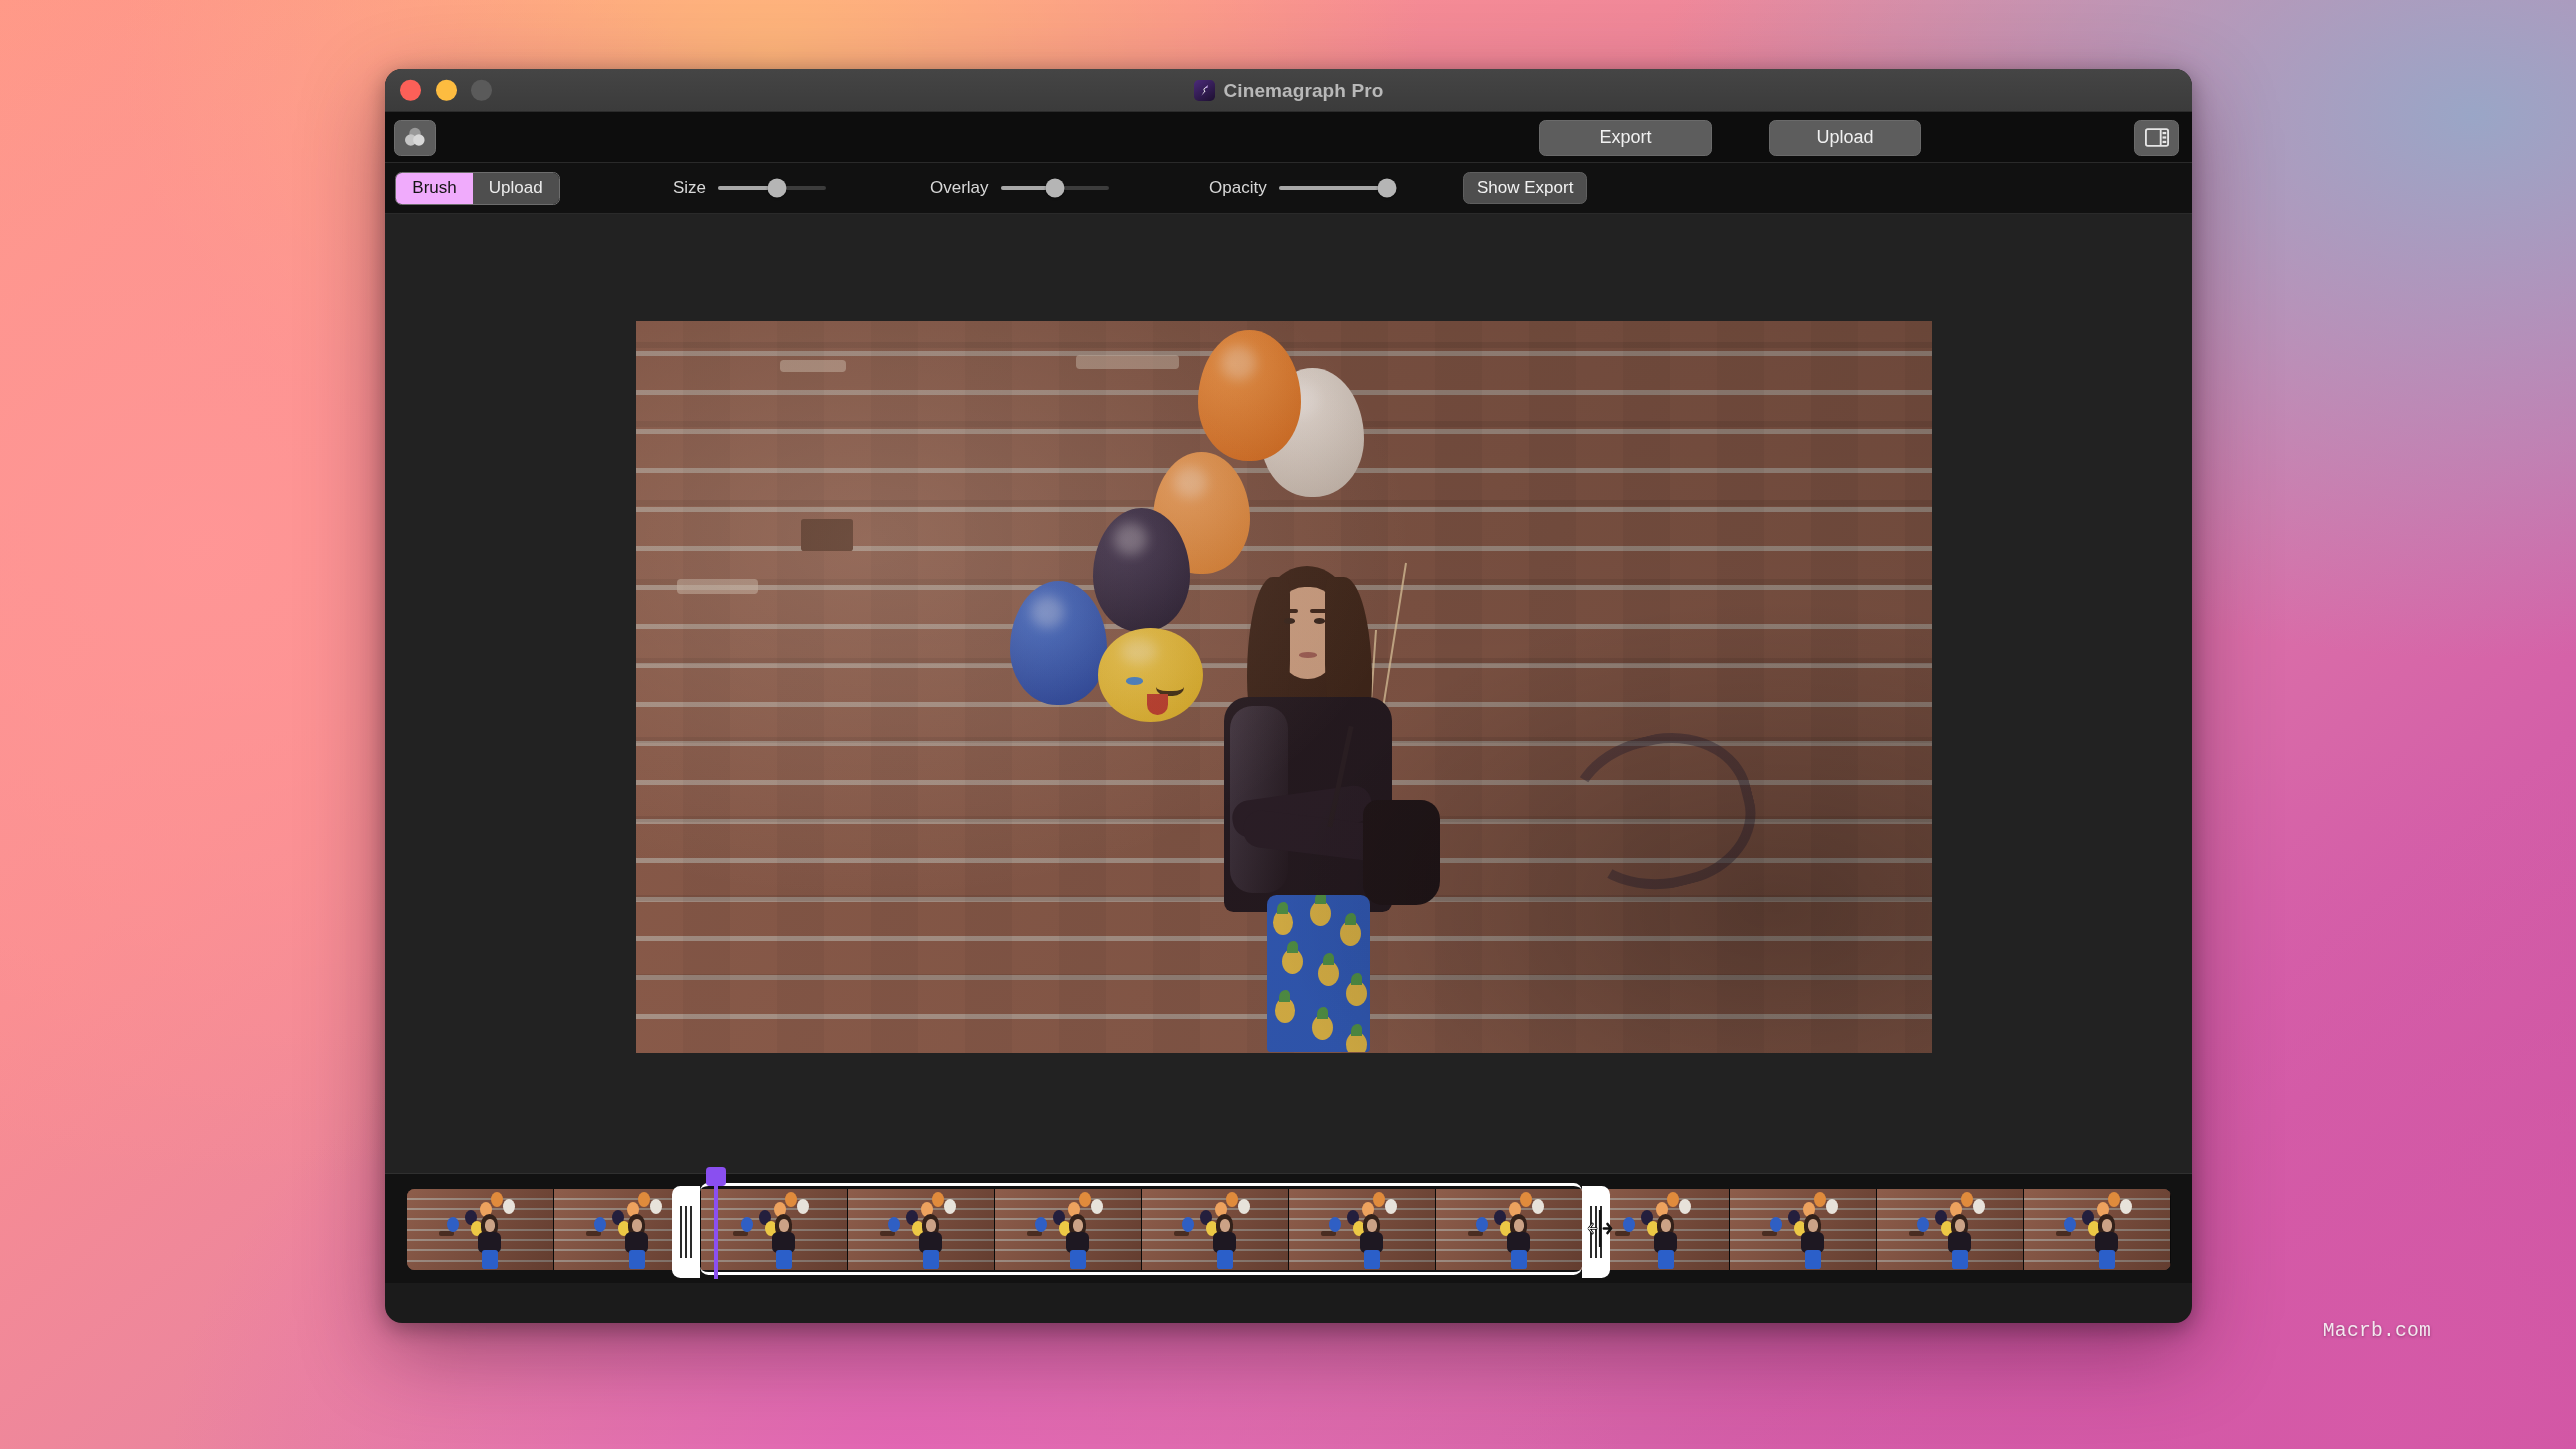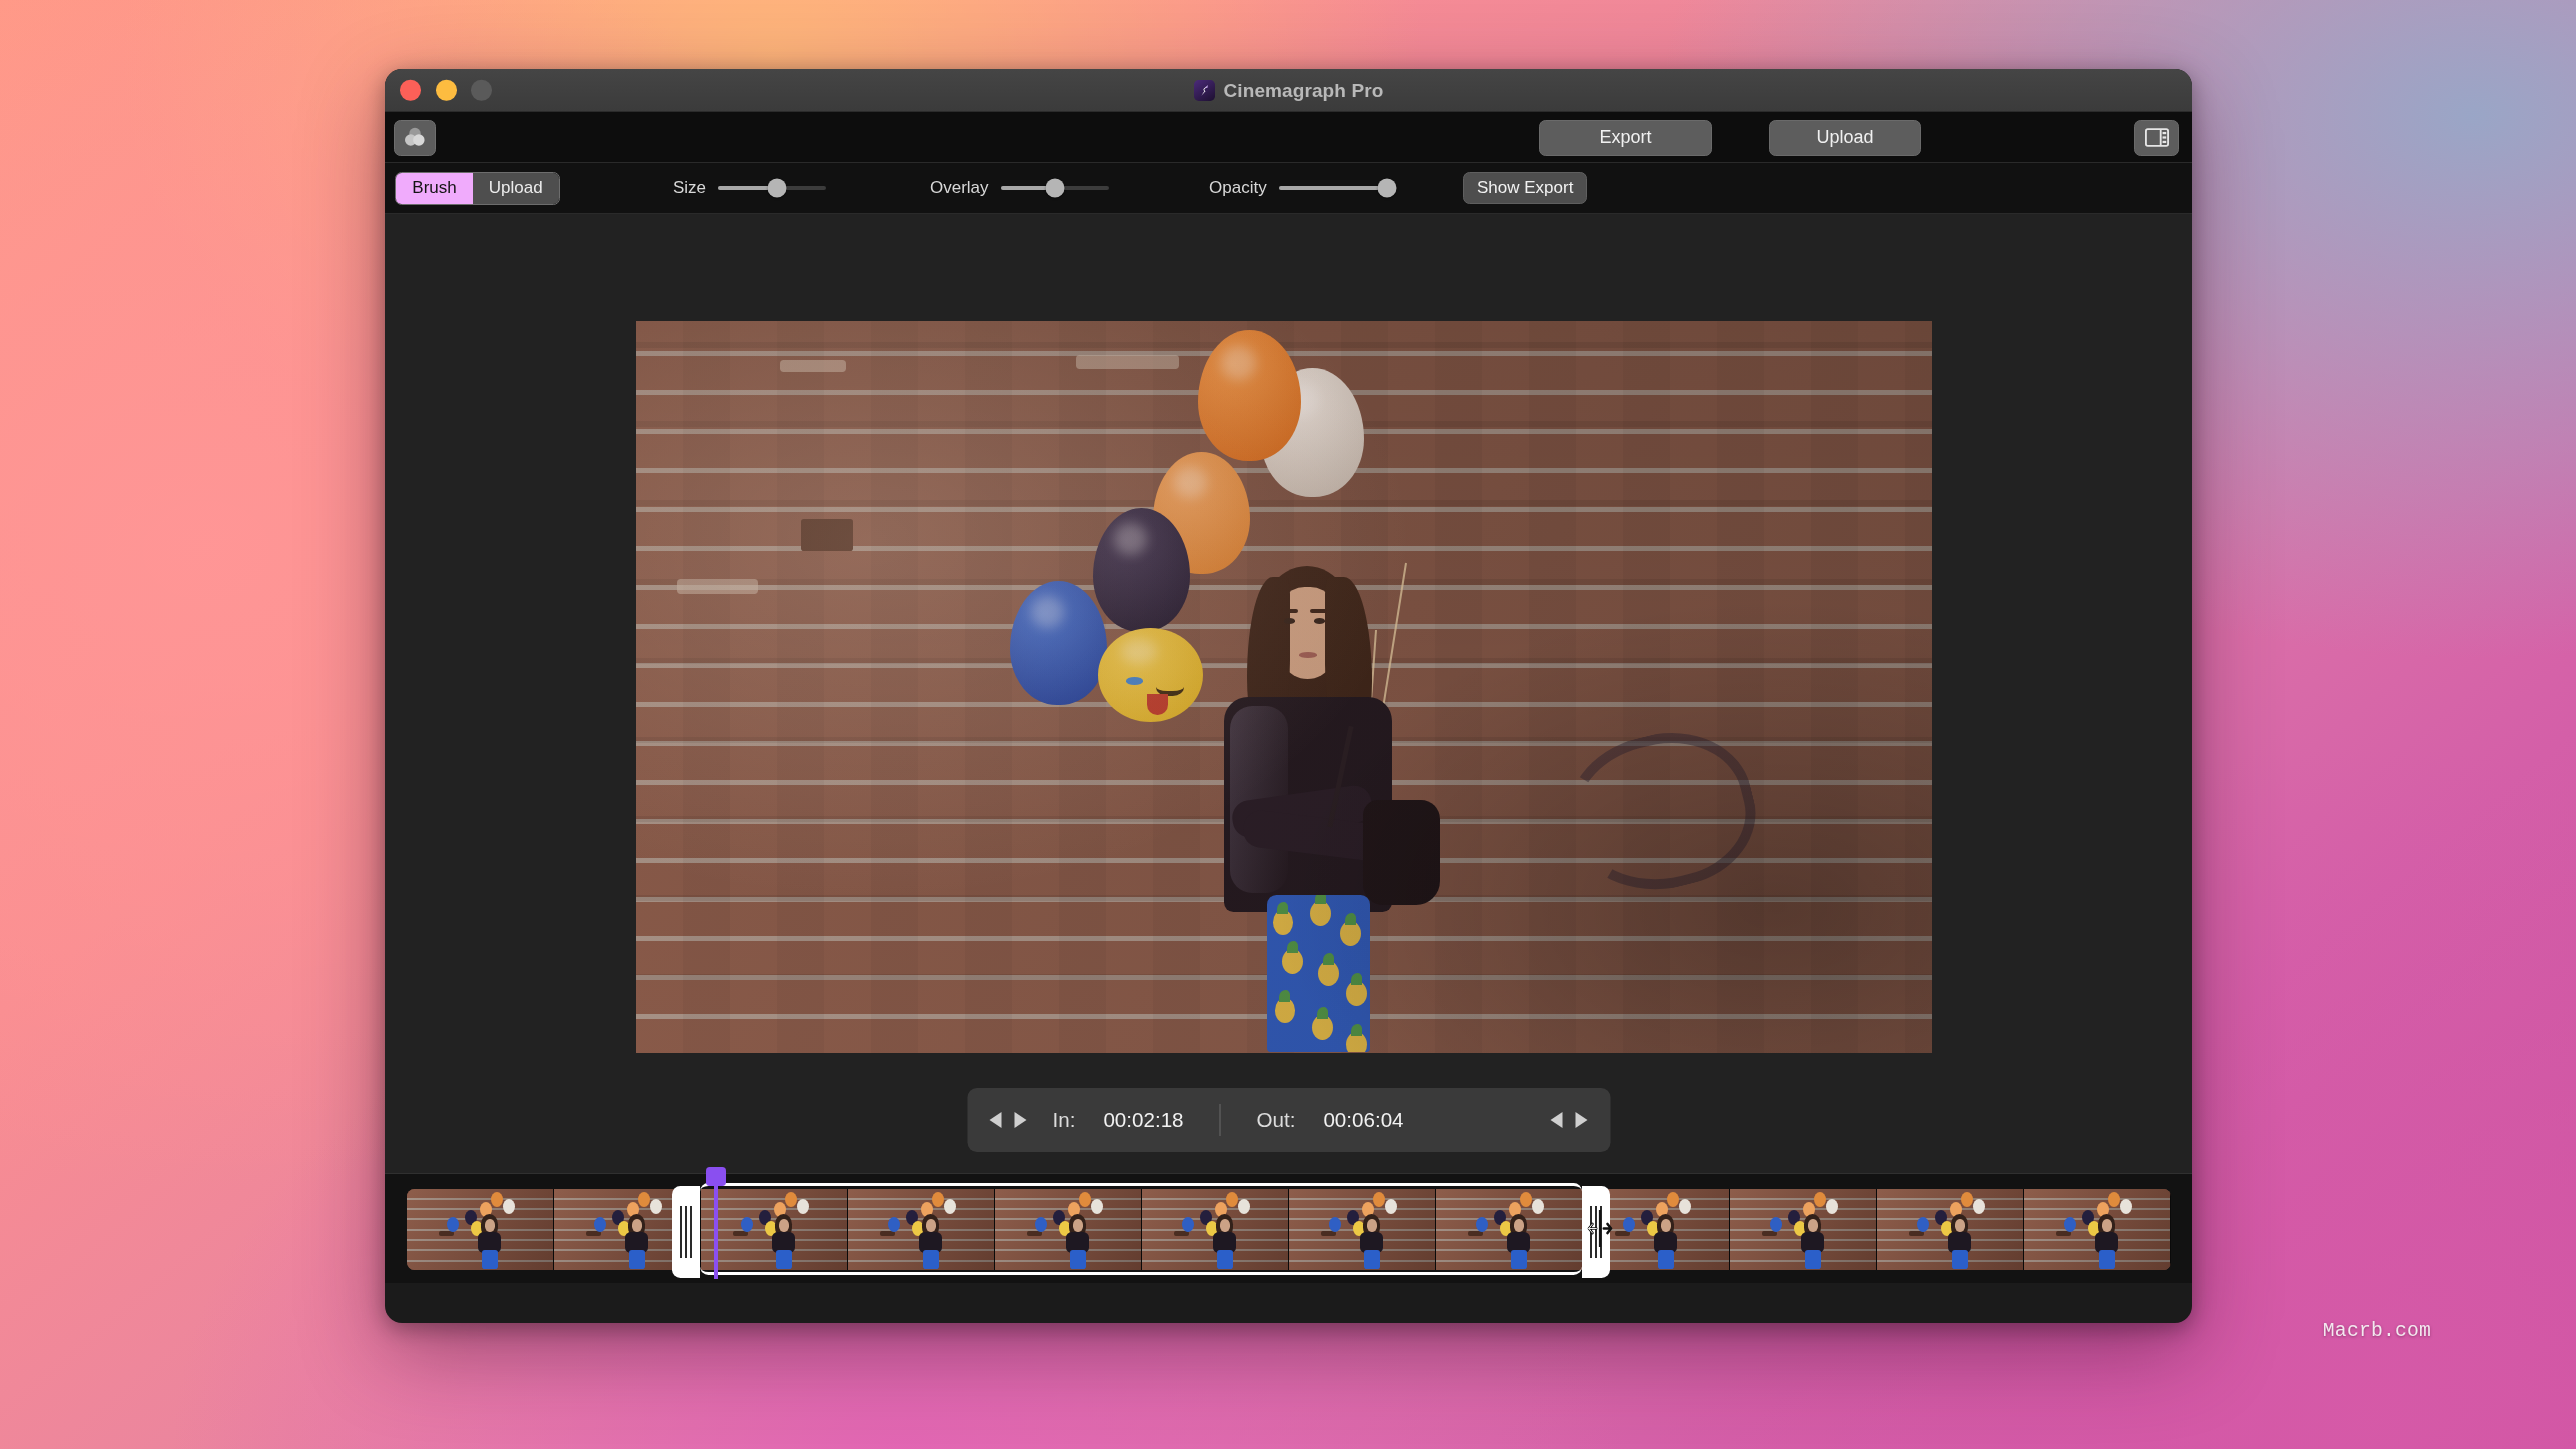--- a/index.html
+++ b/index.html
@@ -331,35 +331,20 @@
           <div class="pine" style="left:7.5px;top:103px;"></div>
           <div class="pine" style="left:45px;top:120px;"></div>
           <div class="pine" style="left:79px;top:137px;"></div>
         </div>
         <div class="bag"></div>
       </div>
 
       <div class="wall-shade"></div>
     </div>
 
-    <div id="inout">
-      <div style="display:flex;align-items:center;gap:13px;margin-left:22.5px;">
-        <div class="tri tri-l"></div>
-        <div class="tri tri-r"></div>
-      </div>
-      <span class="io-lbl" style="margin-left:26px;">In:</span>
-      <span class="io-val" style="margin-left:28px;">00:02:18</span>
-      <div class="io-div" style="margin-left:36px;"></div>
-      <span class="io-lbl" style="margin-left:36px;">Out:</span>
-      <span class="io-val" style="margin-left:28px;">00:06:04</span>
-      <div style="display:flex;align-items:center;gap:13px;margin-left:auto;margin-right:22.5px;">
-        <div class="tri tri-l"></div>
-        <div class="tri tri-r"></div>
-      </div>
-    </div>
   </div>
 
   <div id="timeline">
     <div id="strip">
         <div class="frame">
           <div style="position:absolute;inset:0;background:repeating-linear-gradient(0deg,#81503f 0,#81503f 8.4px,#9d8d84 8.4px,#9d8d84 10.3px),repeating-linear-gradient(90deg,rgba(0,0,0,0) 0,rgba(0,0,0,0) 24px,rgba(160,144,134,.8) 24px,rgba(160,144,134,.8) 26px);"></div>
           <div style="position:absolute;inset:0;background:linear-gradient(120deg,rgba(255,210,180,.10),rgba(20,10,6,.28));"></div>
           <div style="position:absolute;left:22%;top:52%;width:15px;height:4.7px;background:#4a2d21;border-radius:1.9px;"></div>
           <div class="mini-bal" style="left: 58%; top: 4%; width: 12px; height: 15px; background: rgb(224, 139, 60);"></div>
           <div class="mini-bal" style="left: 66%; top: 12%; width: 12px; height: 15px; background: rgb(231, 226, 218);"></div>

